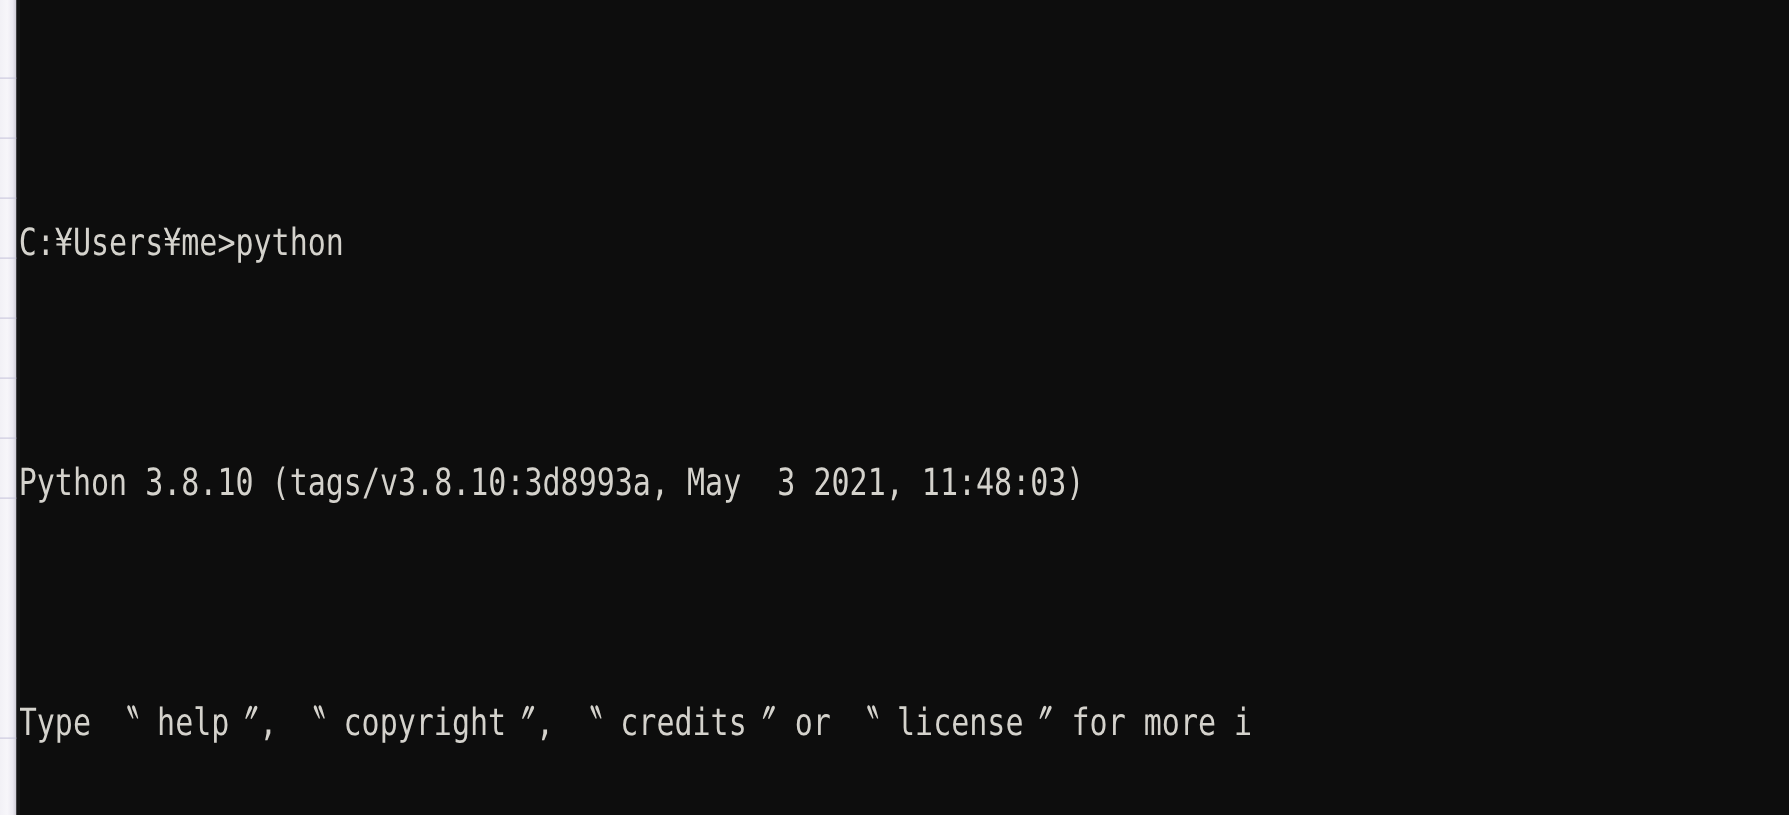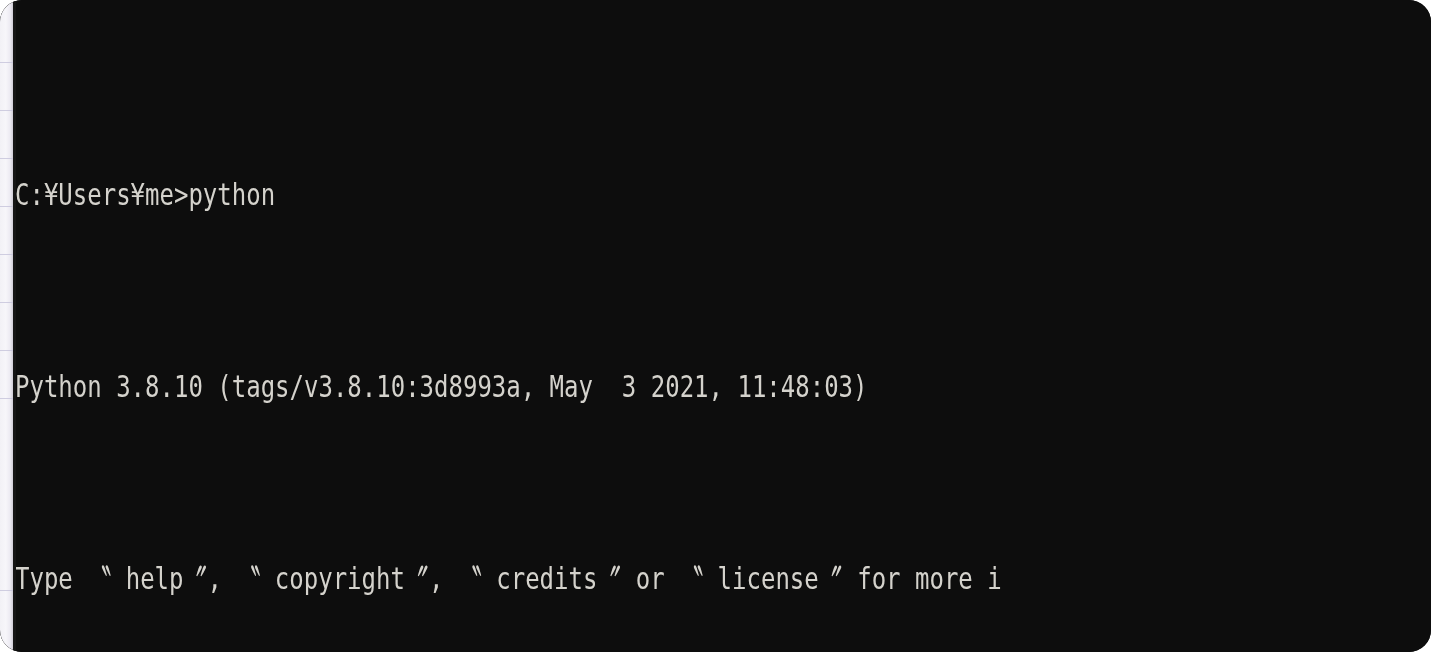--- a/index.html
+++ b/index.html
@@ -6,21 +6,20 @@
     margin: 0;
     padding: 0;
     background: #ffffff;
   }
   #screen {
     position: relative;
     width: 1431px;
     height: 652px;
     overflow: hidden;
     background: #0d0d0d;
-    border-radius: 22px;
   }
   
   #page-strip {
     position: absolute;
     left: 0;
     top: 0;
     width: 13px;
     height: 652px;
     background: linear-gradient(to right, #f2f1f6 0%, #f7f6fa 45%, #eceaf2 78%, #cfccd6 100%);
     z-index: 3;

